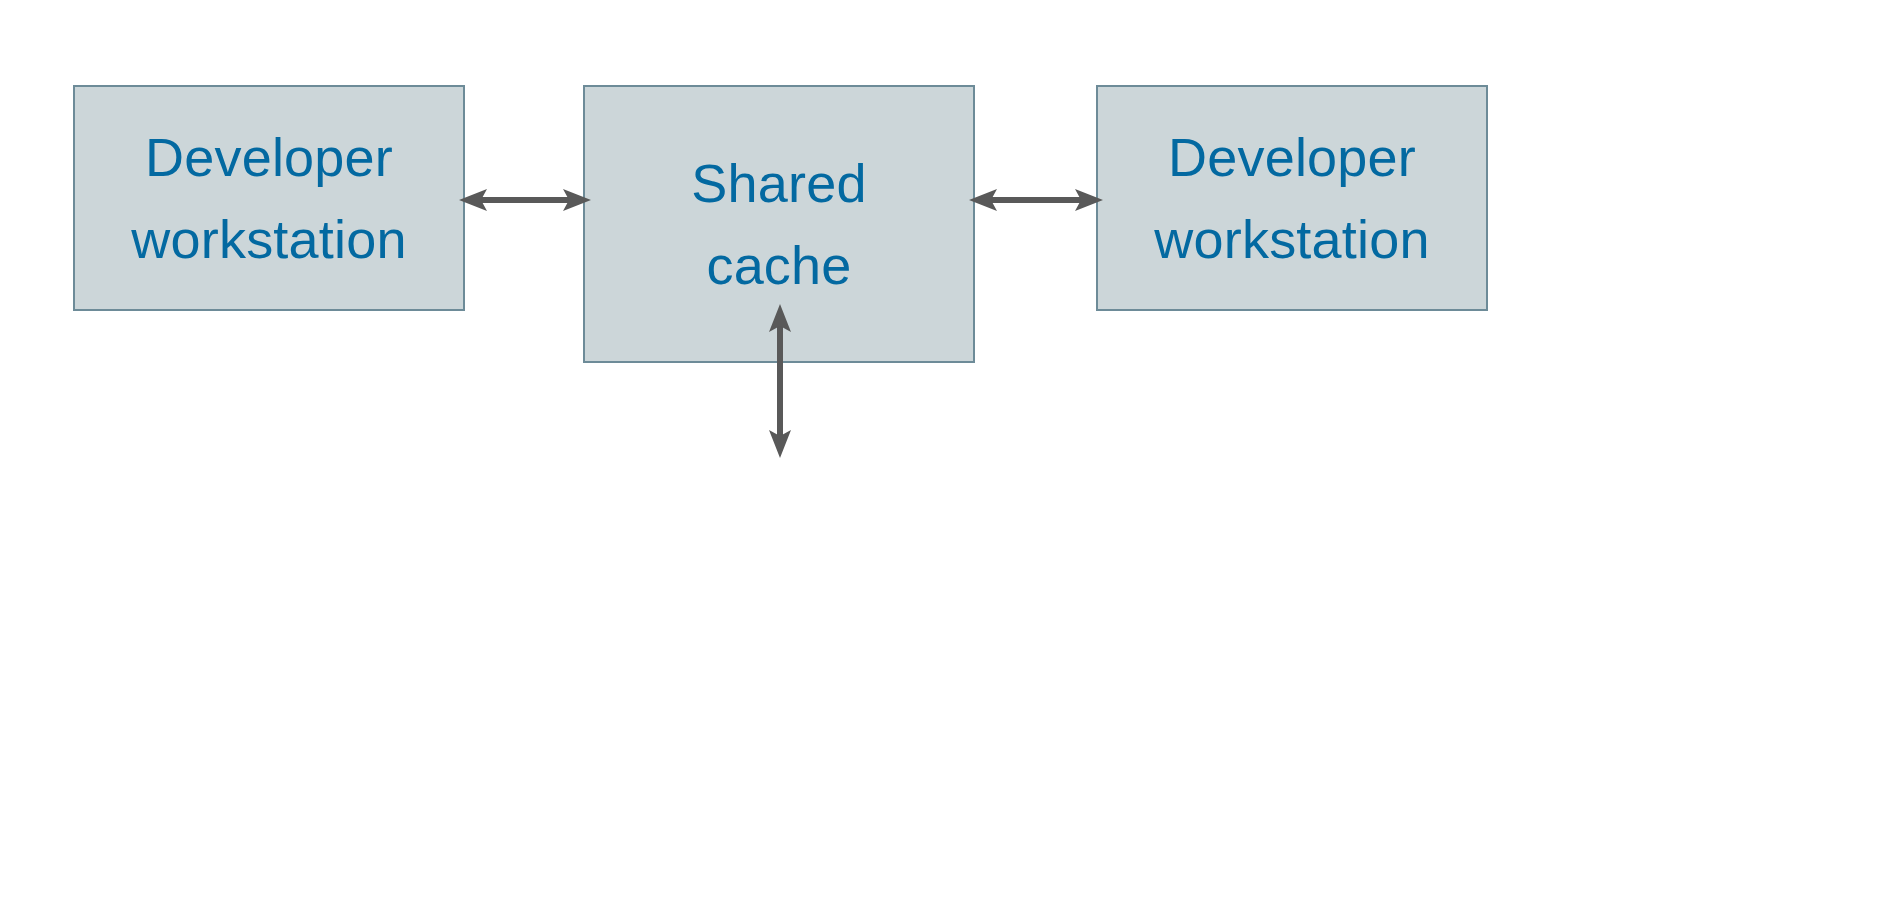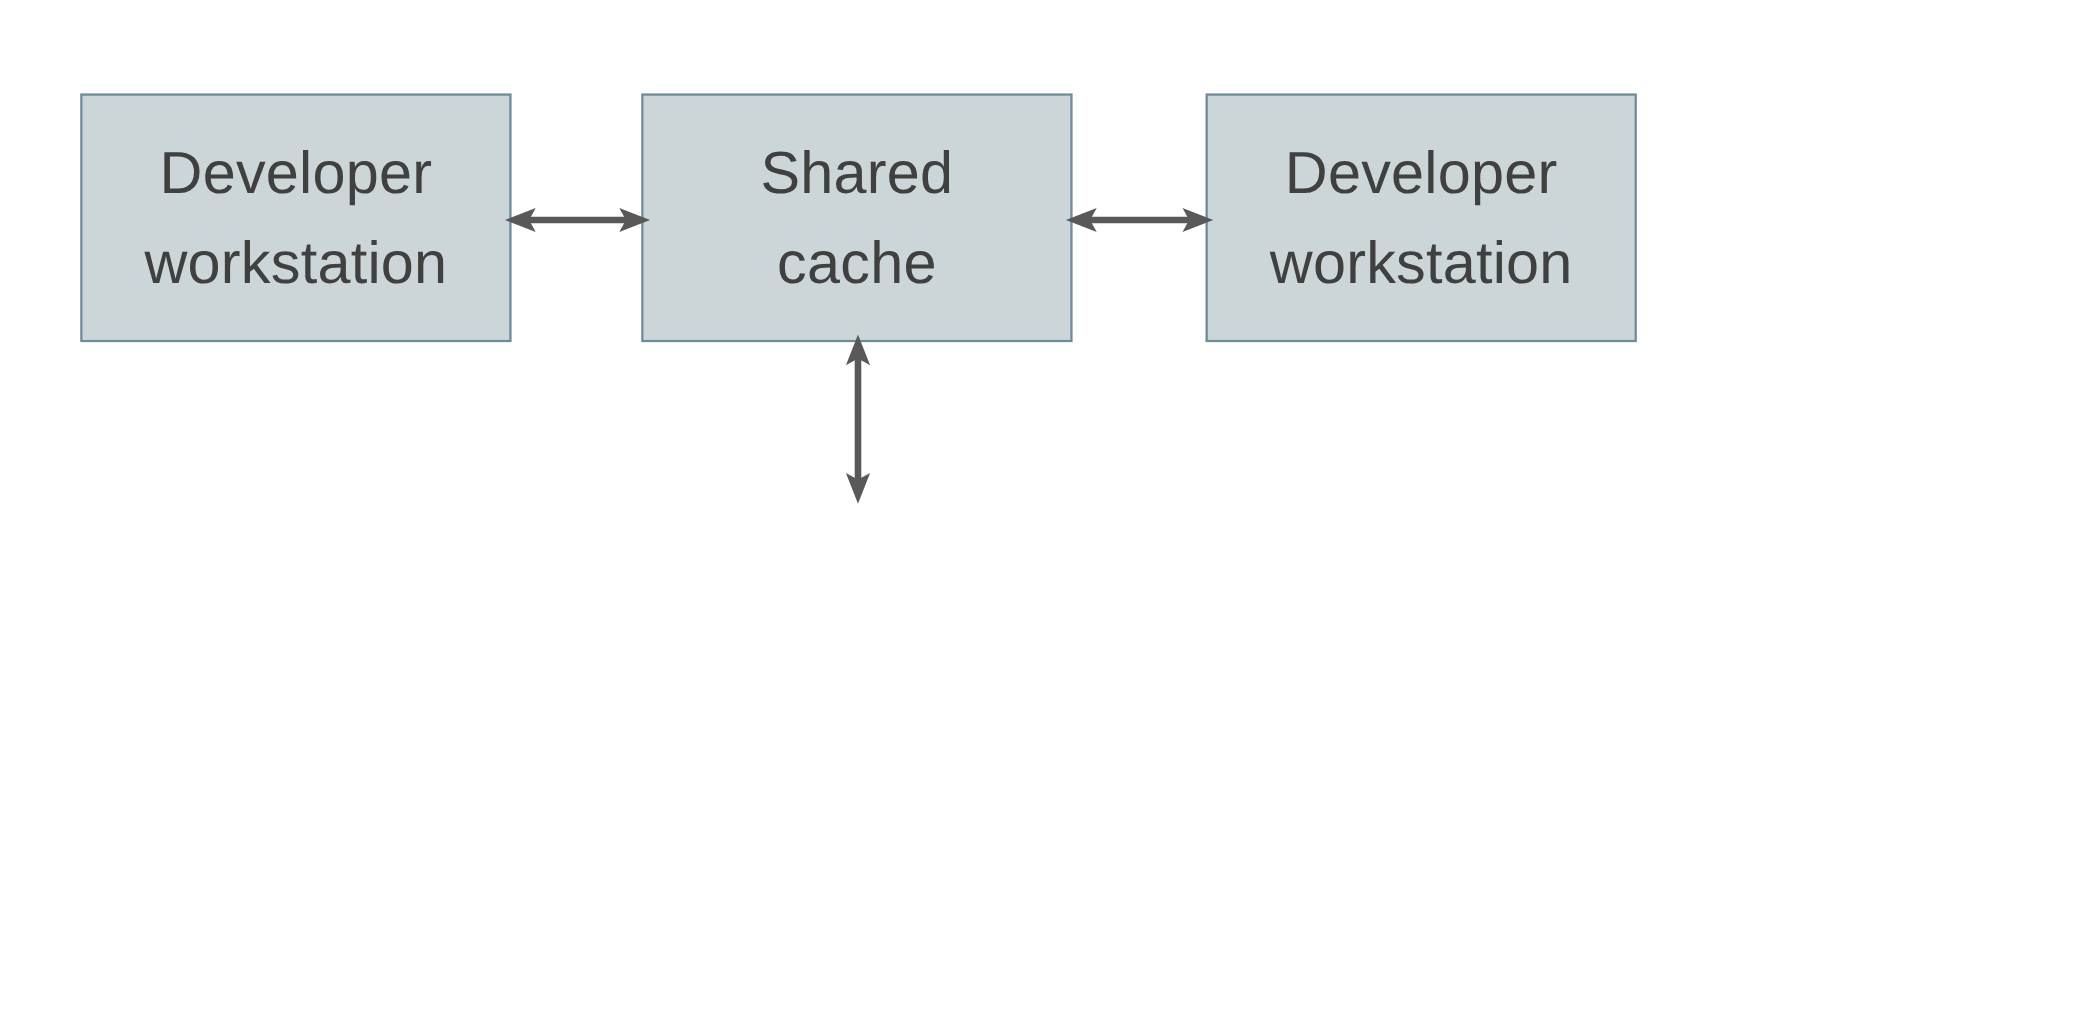--- a/index.html
+++ b/index.html
@@ -25,28 +25,28 @@
     border: 2px solid #6d8b98;
     display: flex;
     align-items: center;
     justify-content: center;
     text-align: center;
   }
   .node-label {
     font-family: "Liberation Sans", sans-serif;
     font-size: 54px;
     line-height: 1.52;
-    color: #404040;
+    color: #0369a1;
     letter-spacing: 0.2px;
     white-space: pre-line;
     padding: 0 10px;
   }
   
   #node-dev-left   { left: 73px;   top: 85px;  width: 392px; height: 226px; }
-  #node-cache      { left: 583px;  top: 85px;  width: 392px; height: 226px; }
+  #node-cache      { left: 583px;  top: 85px;  width: 392px; height: 278px; }
   #node-dev-right  { left: 1096px; top: 85px;  width: 392px; height: 226px; }
   #node-ci         { left: 583px;  top: 450px; width: 392px; height: 226px; }
 
   .edge {
     position: absolute;
     pointer-events: none;
   }
   #edge-left  { left: 455px;  top: 170px; width: 140px; height: 60px; }
   #edge-right { left: 965px;  top: 170px; width: 142px; height: 60px; }
   #edge-down  { left: 750px;  top: 300px; width: 60px;  height: 162px; }

